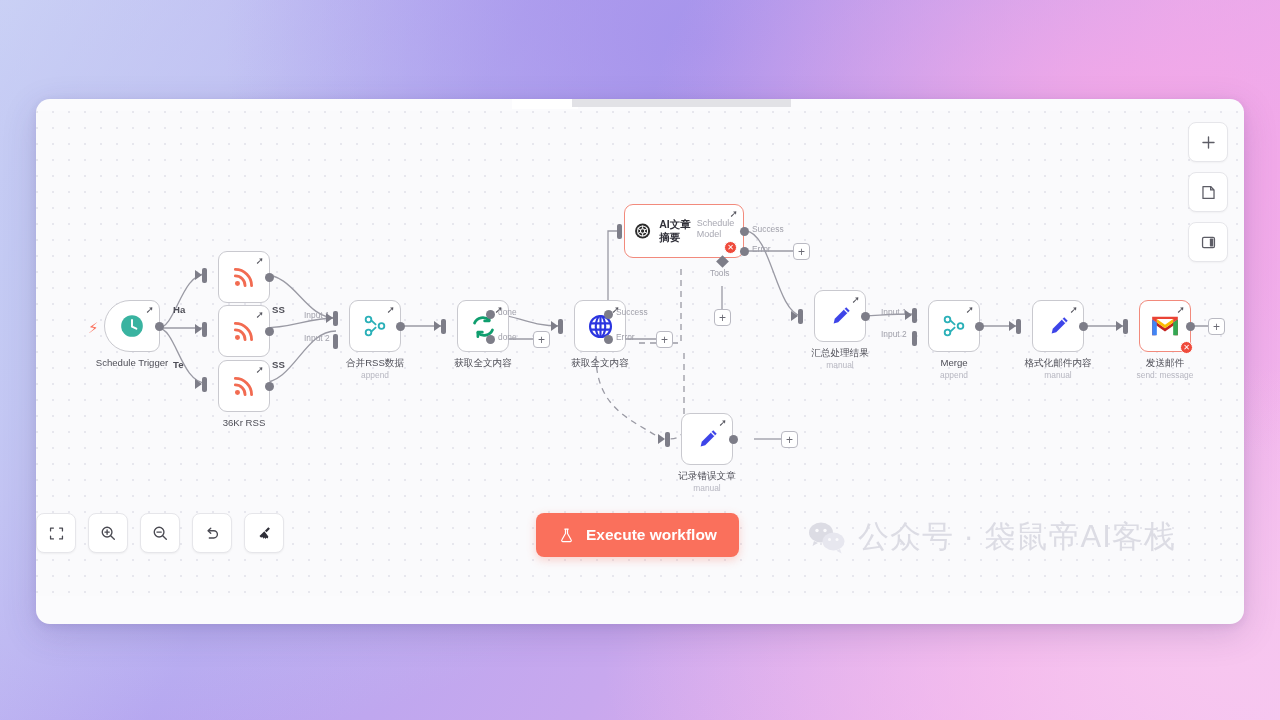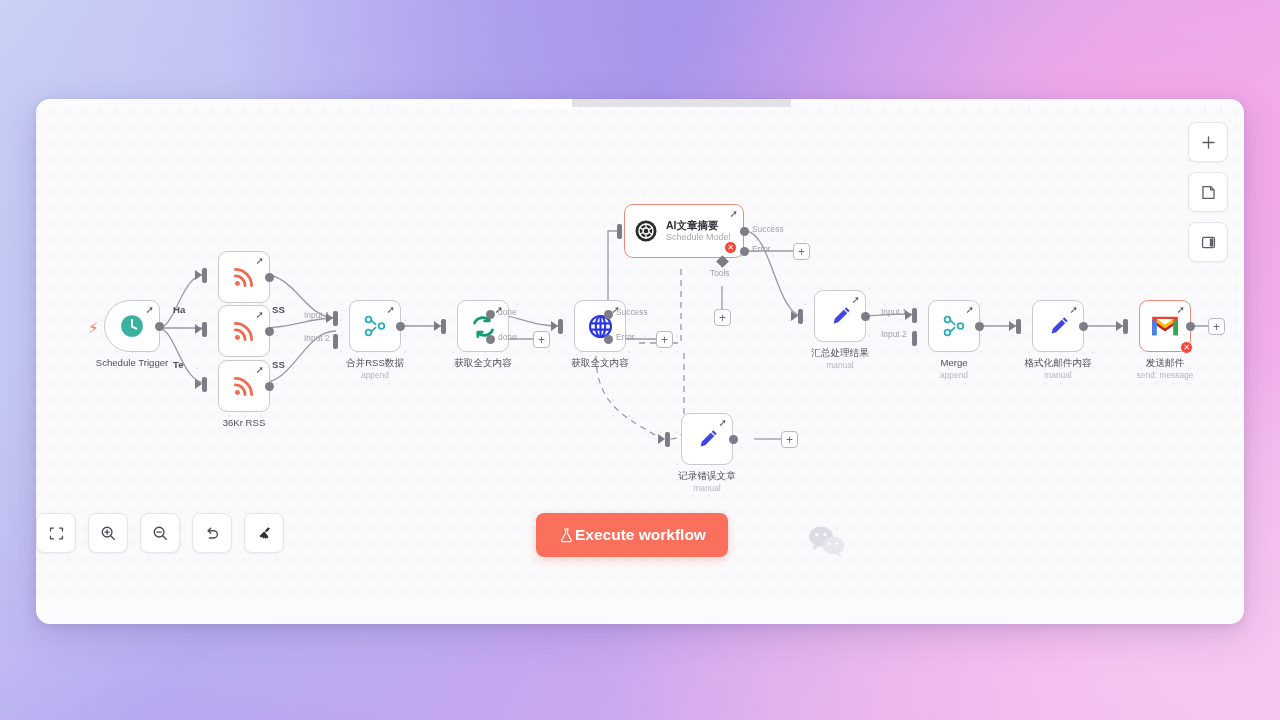--- a/index.html
+++ b/index.html
@@ -82,21 +82,21 @@
     box-shadow: 0 1px 2px rgba(0,0,0,.05);
     color: #4a4a52;
   }
 
   
   .exec-btn {
     position: absolute; left: 500px; bottom: 39px;
     height: 44px; padding: 0 22px;
     background: #fa705c; color: #fff;
     border: none; border-radius: 8px;
-    display: flex; align-items: center; 
+    display: flex; align-items: center; gap: 11px;
     font-size: 15.5px; font-weight: 600;
     box-shadow: 0 3px 10px rgba(250,112,92,.30);
     z-index: 40; cursor: pointer;
   }
 
   
   .watermark {
     position: absolute; left: 772px; bottom: 38px;
     display: flex; align-items: center; gap: 12px;
     color: #dcdce4; z-index: 30; pointer-events: none;
@@ -328,21 +328,21 @@
 
     <div class="inport" style="left:581px; top:113px;"></div>
     <div class="node wide err" style="left:588px; top:93px;">
       <span class="arrow">➚</span>
       <svg width="24" height="24" viewBox="0 0 24 24">
         <circle cx="12" cy="12" r="10.5" fill="#2b2b2b"></circle>
         <circle cx="12" cy="12" r="7" fill="none" stroke="#fff" stroke-width="1.5"></circle>
         <circle cx="12" cy="12" r="3" fill="none" stroke="#fff" stroke-width="1.4"></circle>
         <path d="M12 5v3.2M12 15.8V19M5.5 8.5l2.8 1.6M15.7 13.9l2.8 1.6M5.5 15.5l2.8-1.6M15.7 10.1l2.8-1.6" stroke="#fff" stroke-width="1.3" stroke-linecap="round"></path>
       </svg>
-      <div style="display:flex; flex-direction:column; justify-content:center;">
+      <div style="display:flex; justify-content:center;">
         <span class="wide-title">AI文章摘要</span>
         <span class="wide-sub">Schedule Model</span>
       </div>
       <span class="errbadge" style="right:6px; bottom:3px;">✕</span>
     </div>
     <div class="dot" style="left:704px; top:116px;"></div>
     <div class="dot" style="left:704px; top:136px;"></div>
     <span class="port-label" style="left:716px; top:113px;">Success</span>
     <span class="port-label" style="left:716px; top:133px;">Error</span>
     <div class="plus-box" style="left:757px; top:132px;">+</div>
@@ -425,20 +425,21 @@
       <svg width="38" height="33" viewBox="0 0 38 33">
         <ellipse cx="13" cy="11.5" rx="12" ry="10" fill="#dcdce4"></ellipse>
         <path d="M6 20l-1.5 5 5.5-3z" fill="#dcdce4"></path>
         <ellipse cx="25.5" cy="20.5" rx="11" ry="9" fill="#e7e7ef"></ellipse>
         <path d="M32 28l1.5 4.5-5-2.8z" fill="#e7e7ef"></path>
         <circle cx="9" cy="9.5" r="1.7" fill="#fafafc"></circle>
         <circle cx="17" cy="9.5" r="1.7" fill="#fafafc"></circle>
         <circle cx="21.5" cy="18.5" r="1.5" fill="#fafafc"></circle>
         <circle cx="29" cy="18.5" r="1.5" fill="#fafafc"></circle>
       </svg>
+      <span class="wm-text">公众号 · 袋鼠帝AI客栈</span>
     </div>
 
     <div class="right-tools">
       <div class="rt-btn">
         <svg width="17" height="17" viewBox="0 0 20 20">
           <path d="M10 3.5v13M3.5 10h13" stroke="#5d5d66" stroke-width="1.6" stroke-linecap="round"></path>
         </svg>
       </div>
       <div class="rt-btn">
         <svg width="17" height="17" viewBox="0 0 20 20">

